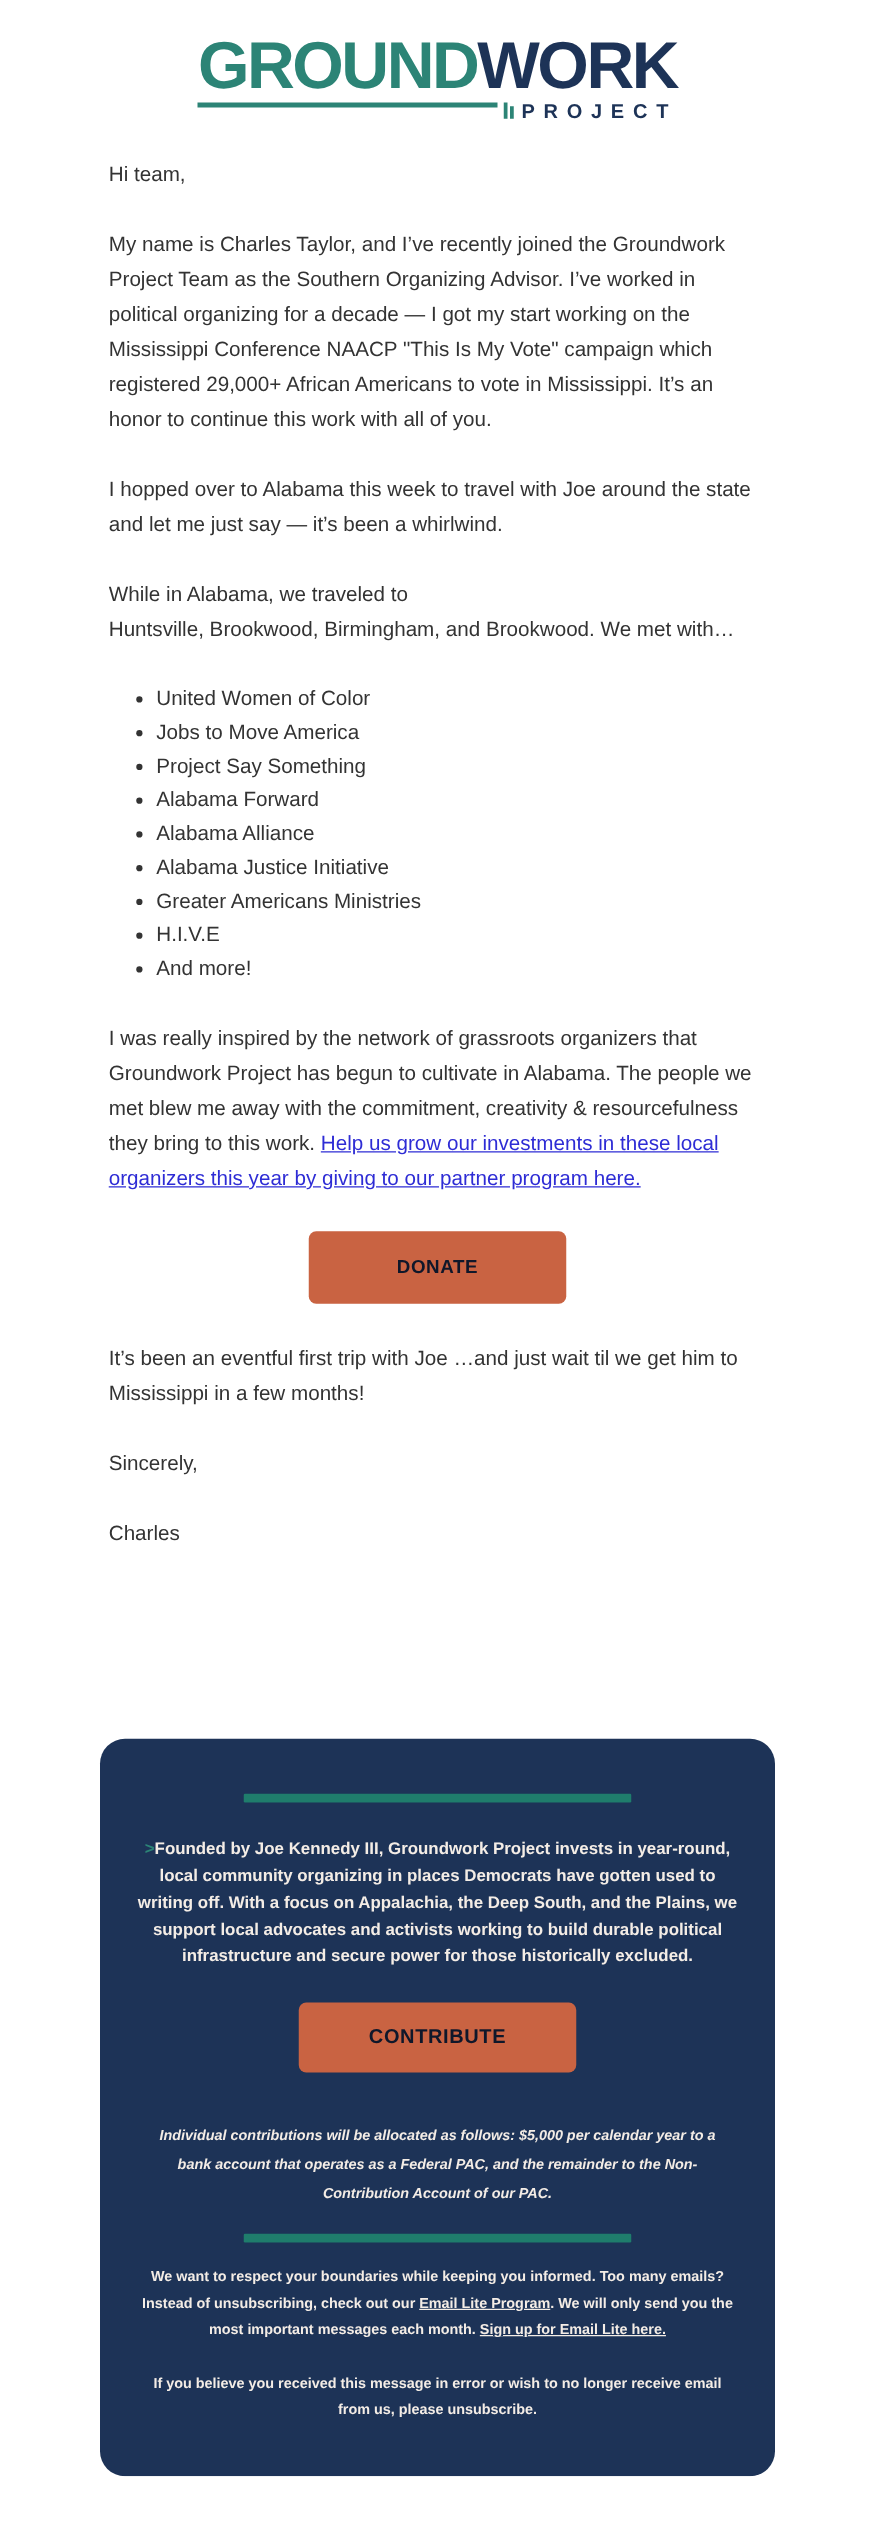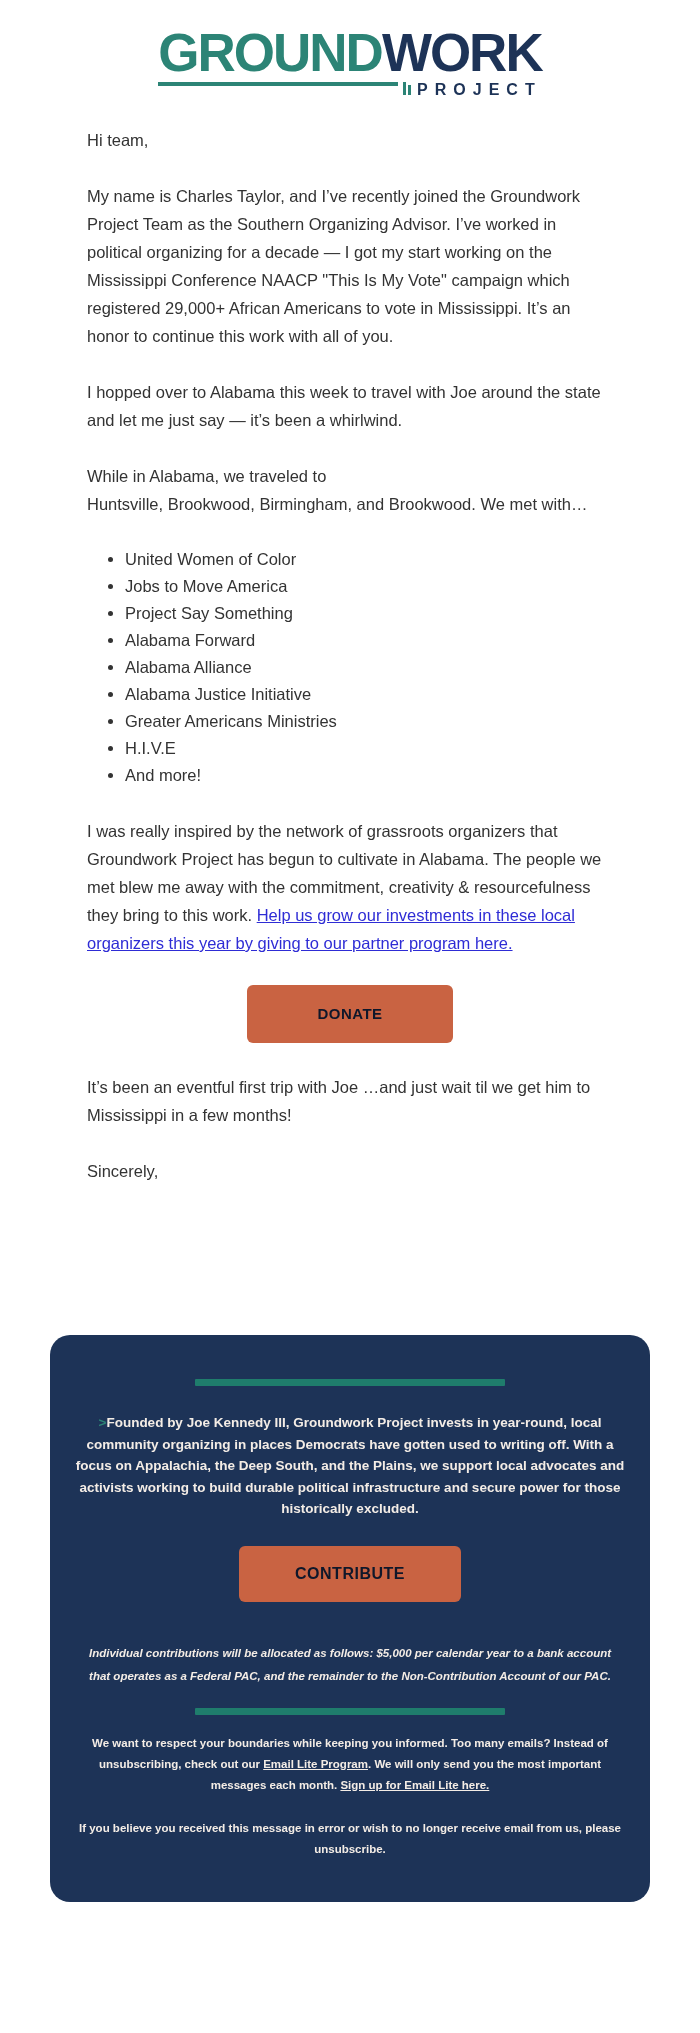--- a/index.html
+++ b/index.html
@@ -56,21 +56,21 @@
     font-weight: 700;
     text-decoration: none;
     border-radius: 6px;
     letter-spacing: 0.5px;
   }
   .btn.donate { font-size: 15px; padding: 15px 70px; }
 
   
   .card {
     box-sizing: border-box;
-    width: 600px;
+    width: 540px;
     margin: 150px auto 0;
     background: #1d3357;
     border-radius: 20px;
     padding: 44px 25px 42px;
     text-align: center;
     color: #f4ede6;
   }
   .divider {
     width: 310px; height: 7px; background: #1f7d6c;
     margin: 0 auto; border-radius: 1px;
@@ -145,20 +145,21 @@
     </p>
 
     <div class="btn-row">
       <a class="btn donate" href="#">DONATE</a>
     </div>
 
     <p>It’s been an eventful first trip with Joe …and just wait til we get him to Mississippi in a few months!</p>
 
     <p>Sincerely,</p>
 
+    <p>Charles</p>
   </div>
 
   <div class="card">
     <div class="divider"></div>
 
     <p class="about">
       <span class="prefix">&gt;</span><span>Founded by Joe Kennedy III, Groundwork Project invests in year-round, local community organizing in places Democrats have gotten used to writing off. With a focus on Appalachia, the Deep South, and the Plains, we support local advocates and activists working to build durable political infrastructure and secure power for those historically excluded.</span>
     </p>
 
     <a class="btn contribute" href="#">CONTRIBUTE</a>

